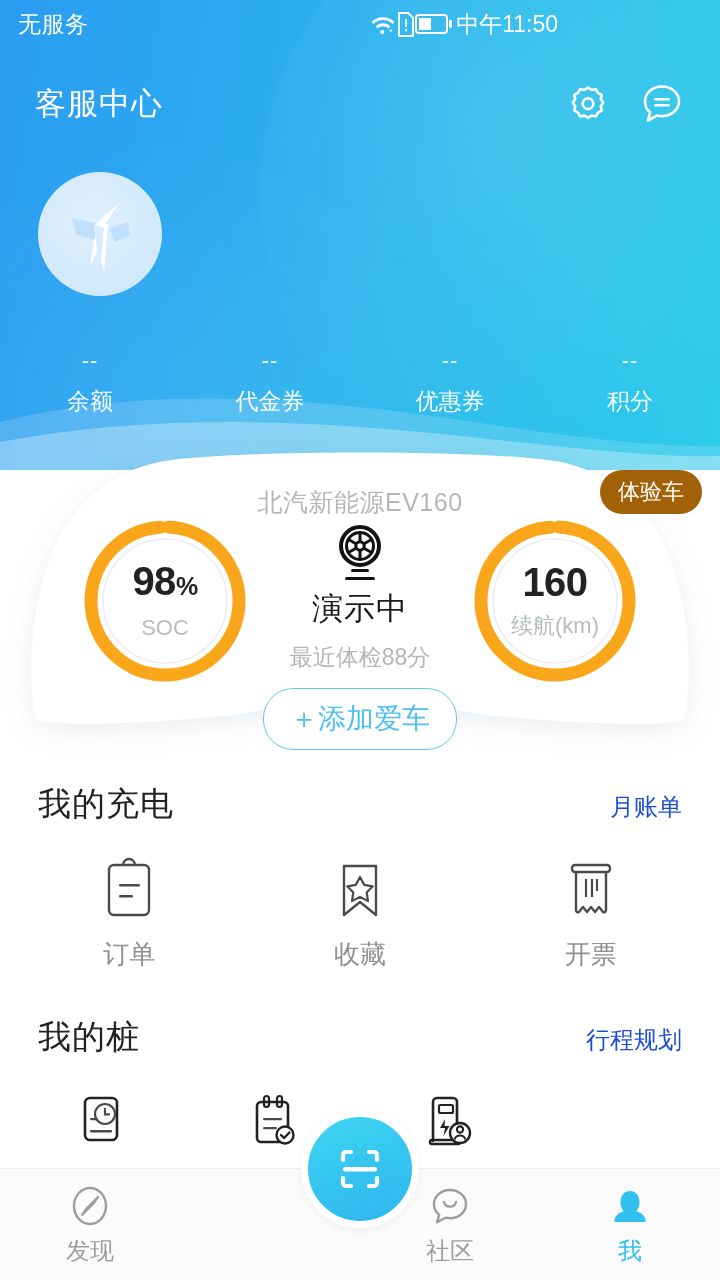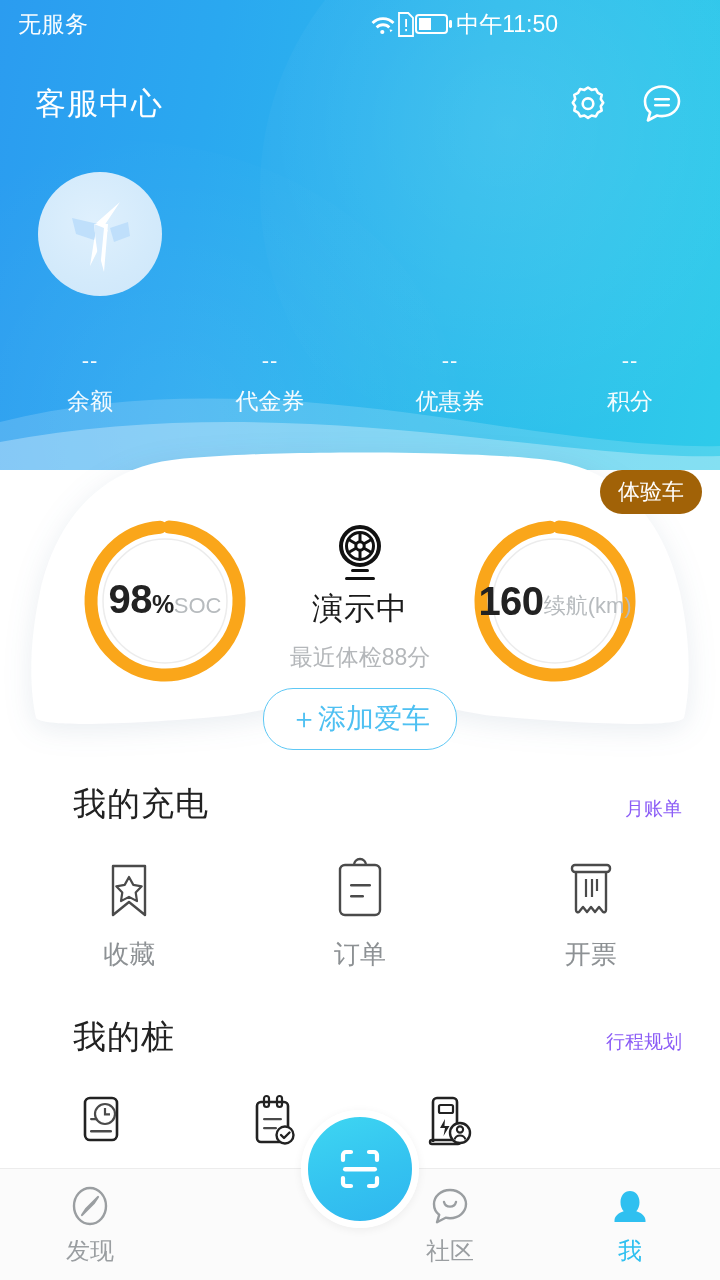--- a/index.html
+++ b/index.html
@@ -87,21 +87,21 @@
     position:absolute; top:18px; right:-6px;
     background:#a16207; color:#fff; font-size:22px;
     padding:7px 18px; border-radius:22px;
   }
 
   .gauge { position:absolute; width:170px; height:170px; }
   .gauge.left { top:64px; left:56px; }
   .gauge.right { top:64px; right:56px; }
   .gauge svg { position:absolute; inset:0; }
   .gauge-txt {
-    position:absolute; inset:0; display:flex; flex-direction:row;
+    position:absolute; inset:0; display:flex; flex-direction:column;
     align-items:center; justify-content:center;
   }
   .gauge-val { font-size:40px; font-weight:bold; color:#222; line-height:40px; letter-spacing:-0.5px; }
   .gauge-val .pct { font-size:25px; font-weight:bold; }
   .gauge-lbl { font-size:22px; color:#b7bbbe; margin-top:9px; }
 
   .car-center {
     position:absolute; top:72px; left:0; width:672px; text-align:center;
   }
   .wheel-wrap { height:62px; display:flex; align-items:center; justify-content:center; }
@@ -113,22 +113,22 @@
     border:1px solid #5ec8f5; color:#4ec0f2; background:#fff;
     font-size:28px; padding:11px 26px; border-radius:30px;
     white-space:nowrap;
   }
 
   
   .section { position:absolute; left:0; width:720px; }
   .sec-head {
     display:flex; align-items:baseline; padding:0 38px;
   }
-  .sec-title { font-size:33px; color:#222; letter-spacing:1px;margin-left:35px; }
-  .sec-link { margin-left:auto; font-size:19px; color:#8b5cf6;text-align:center; }
+  .sec-title { font-size:33px; color:#222; letter-spacing:1px; }
+  .sec-link { margin-left:auto; font-size:24px; color:#1d4ed8;text-align:center; }
 
   .grid { display:flex; margin-top:30px; padding:0 14px; }
   .grid-item { flex:1; display:flex; flex-direction:column; align-items:center; }
   .grid-icon { height:66px; display:flex; align-items:center; justify-content:center; }
   .grid-lbl { margin-top:14px; font-size:26px; color:#8d9194; }
 
   .sec-charging { top:782px; }
   .sec-pile { top:1015px; }
   .sec-pile .grid { padding:0 14px; }
 
@@ -243,20 +243,21 @@
       </div>
     </div>
   </div>
 
   <div class="car-card">
     <svg class="car-shape" viewBox="0 0 672 290" preserveAspectRatio="none">
       <path d="M148,8 C230,-2 442,-2 524,8 C596,17 640,68 656,140 C668,196 666,240 660,266 C652,276 560,272 470,264 C430,260 400,246 336,246 C272,246 242,260 202,264 C112,272 20,276 12,266 C6,240 4,196 16,140 C32,68 76,17 148,8 Z" fill="#ffffff"></path>
     </svg>
 
     <div class="car-inner">
+      <div class="car-model">北汽新能源EV160</div>
       <div class="car-badge">体验车</div>
 
       <div class="gauge left">
         <svg viewBox="0 0 170 170">
           <circle cx="85" cy="85" r="62" fill="none" stroke="#ececec" stroke-width="1.5"></circle>
           <circle cx="85" cy="85" r="74" fill="none" stroke="#faa61a" stroke-width="13" stroke-linecap="round" stroke-dasharray="455.5 465" transform="rotate(-87 85 85)"></circle>
         </svg>
         <div class="gauge-txt">
           <div class="gauge-val"><span>98</span><span class="pct">%</span></div>
           <div class="gauge-lbl">SOC</div>
@@ -303,37 +304,37 @@
   <div class="section sec-charging">
     <div class="sec-head">
       <div class="sec-title">我的充电</div>
       <div class="sec-link">月账单</div>
     </div>
     <div class="grid">
 
       <div class="grid-item">
         <div class="grid-icon">
           <svg width="60" height="66" viewBox="0 0 60 66">
-            <path d="M14 9h32v49l-16-13-16 13z" fill="none" stroke="#4a4a4a" stroke-width="2.4" stroke-linejoin="round"></path>
-            <path d="M30 20l4.3 7.9 8.4 1.4-6 6.2 1.3 8.6-8-4.2-8 4.2 1.3-8.6-6-6.2 8.4-1.4z" fill="none" stroke="#4a4a4a" stroke-width="2.2" stroke-linejoin="round"></path>
-          </svg>
-        </div>
-        <div class="grid-lbl">收藏</div>
-      </div>
-
-      <div class="grid-item">
-        <div class="grid-icon">
-          <svg width="60" height="66" viewBox="0 0 60 66">
             <rect x="10" y="8" width="40" height="50" rx="5" fill="none" stroke="#4a4a4a" stroke-width="2.4"></rect>
             <path d="M24 8 a6 6 0 0 1 12 0" fill="none" stroke="#4a4a4a" stroke-width="2.4"></path>
             <rect x="20" y="27" width="21" height="2.4" rx="1.2" fill="#4a4a4a"></rect>
             <rect x="20" y="38" width="14" height="2.4" rx="1.2" fill="#4a4a4a"></rect>
           </svg>
         </div>
         <div class="grid-lbl">订单</div>
+      </div>
+
+      <div class="grid-item">
+        <div class="grid-icon">
+          <svg width="60" height="66" viewBox="0 0 60 66">
+            <path d="M14 9h32v49l-16-13-16 13z" fill="none" stroke="#4a4a4a" stroke-width="2.4" stroke-linejoin="round"></path>
+            <path d="M30 20l4.3 7.9 8.4 1.4-6 6.2 1.3 8.6-8-4.2-8 4.2 1.3-8.6-6-6.2 8.4-1.4z" fill="none" stroke="#4a4a4a" stroke-width="2.2" stroke-linejoin="round"></path>
+          </svg>
+        </div>
+        <div class="grid-lbl">收藏</div>
       </div>
 
       <div class="grid-item">
         <div class="grid-icon">
           <svg width="60" height="66" viewBox="0 0 60 66">
             <rect x="11" y="8" width="38" height="7" rx="3" fill="none" stroke="#4a4a4a" stroke-width="2.4"></rect>
             <path d="M15 15v38c0 2 2 3 3.3 1.6L22 50l4 5 4-5 4 5 4-5 3.7 4.6C43 56 45 55 45 53V15" fill="none" stroke="#4a4a4a" stroke-width="2.4" stroke-linejoin="round"></path>
             <line x1="25" y1="22" x2="25" y2="40" stroke="#4a4a4a" stroke-width="2.2"></line>
             <line x1="31" y1="22" x2="31" y2="40" stroke="#4a4a4a" stroke-width="2.2"></line>
             <line x1="36" y1="22" x2="36" y2="34" stroke="#4a4a4a" stroke-width="2.2"></line>

